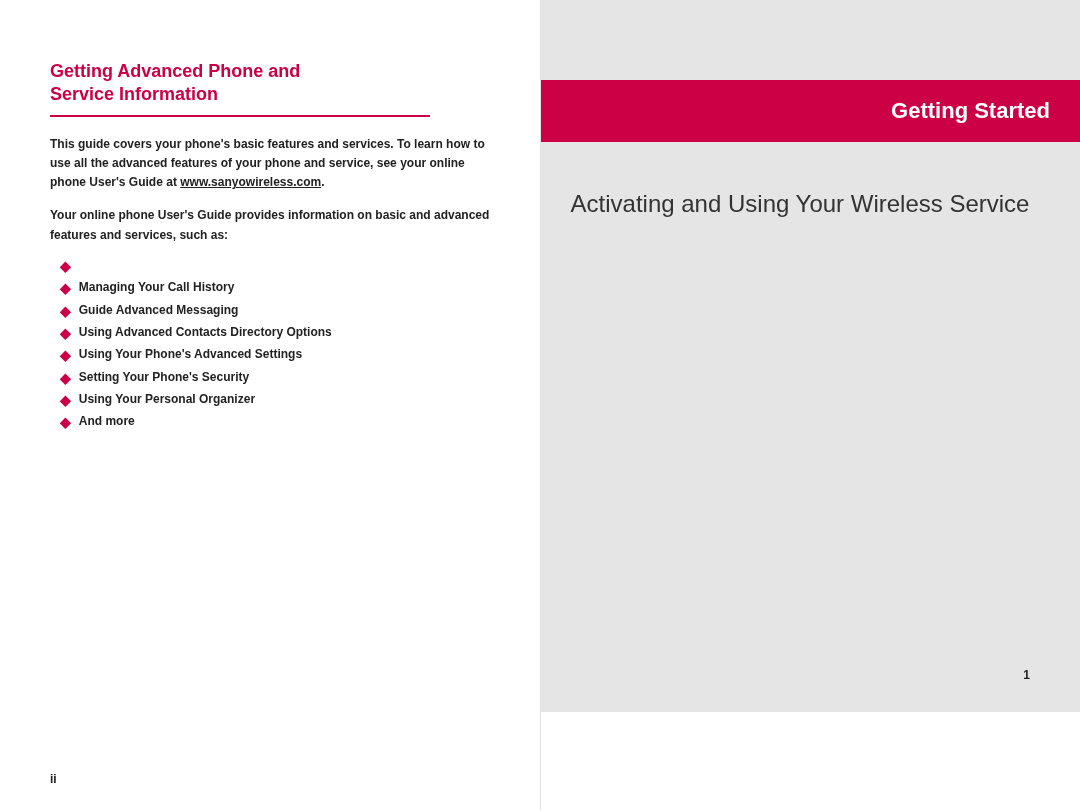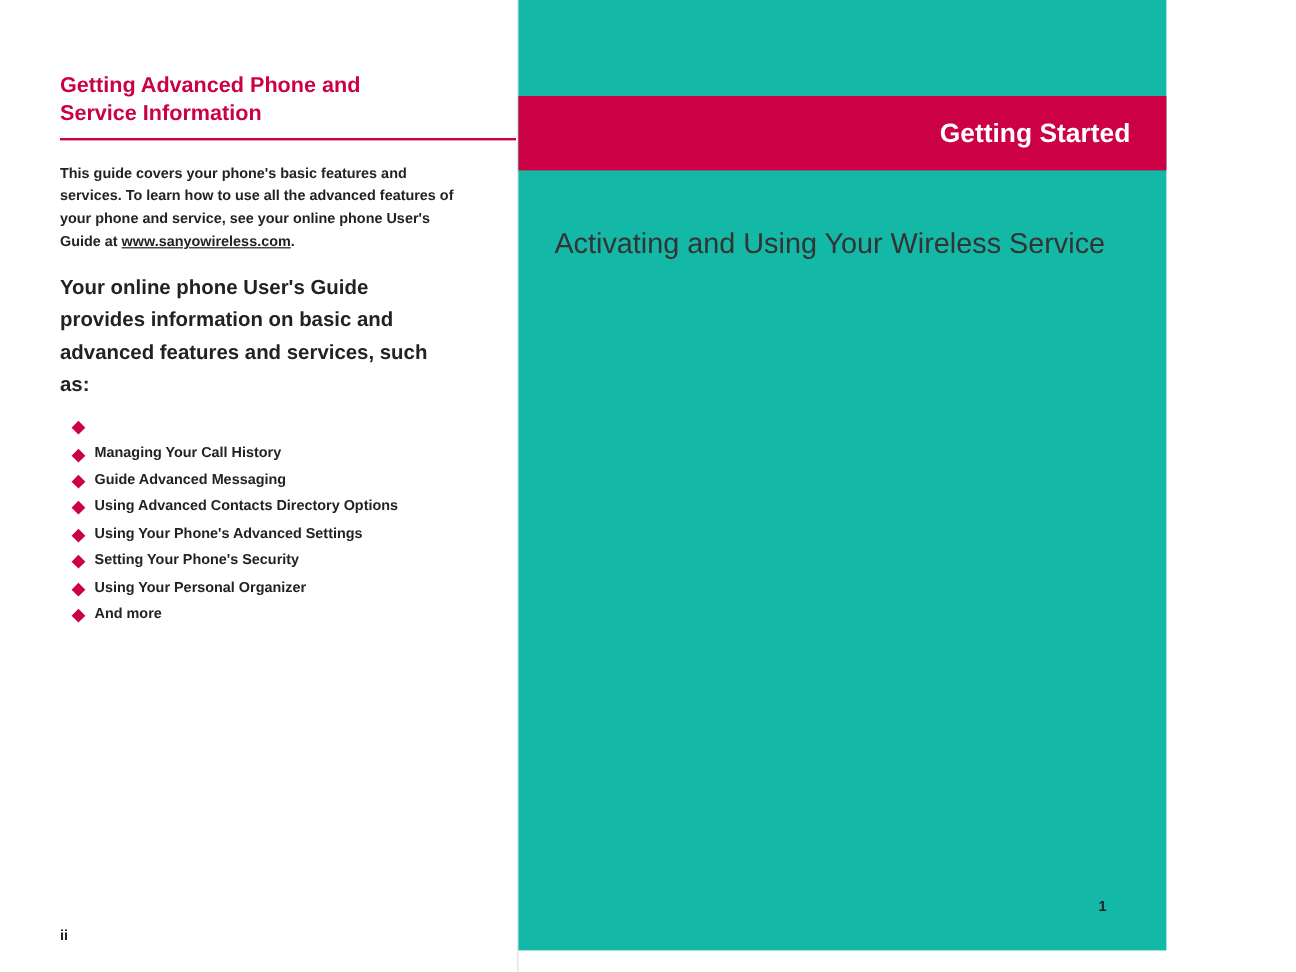--- a/index.html
+++ b/index.html
@@ -11,32 +11,32 @@
     body {
       width: 1080px;
       height: 810px;
       background: #ffffff;
       font-family: Arial, Helvetica, sans-serif;
       display: flex;
       overflow: hidden;
     }
 
     .left-page {
-      width: 432px;
+      width: 541px;
       height: 810px;
       background: #ffffff;
       padding: 60px 50px 40px 50px;
       position: relative;
       border-right: 1px solid #e0e0e0;
     }
 
     .right-page {
       width: 540px;
-      height: 792px;
-      background: #14b8a6;
+      height: 712px;
+      background: #e5e5e5;
       position: relative;
     }
 
     .page-title {
       color: #cc0044;
       font-size: 18px;
       font-weight: bold;
       line-height: 1.3;
       margin-bottom: 8px;
     }
@@ -55,21 +55,21 @@
       margin-bottom: 14px;
       font-weight: 600;
     }
 
     .intro-text a {
       color: #222;
       text-decoration: underline;
     }
 
     .intro-text2 {
-      font-size: 17px;
+      font-size: 12px;
       color: #222;
       line-height: 1.6;
       margin-bottom: 10px;
       font-weight: 600;
     }
 
     .bullet-list {
       list-style: none;
       margin-left: 10px;
     }

